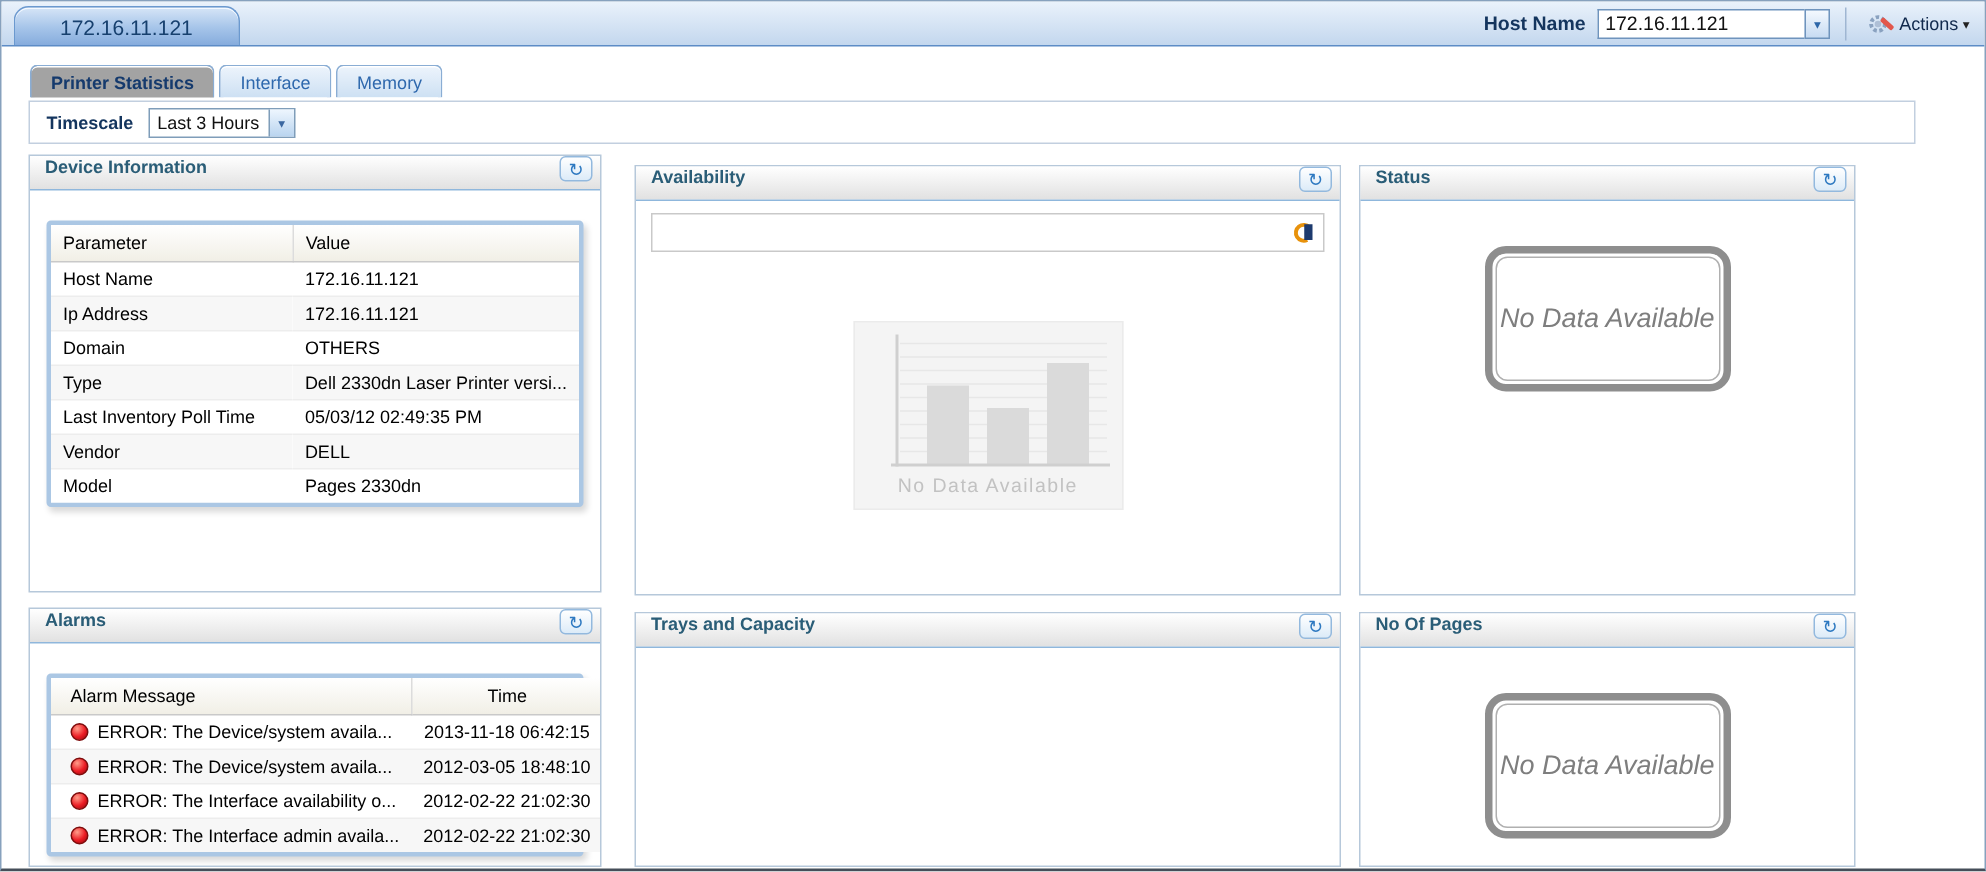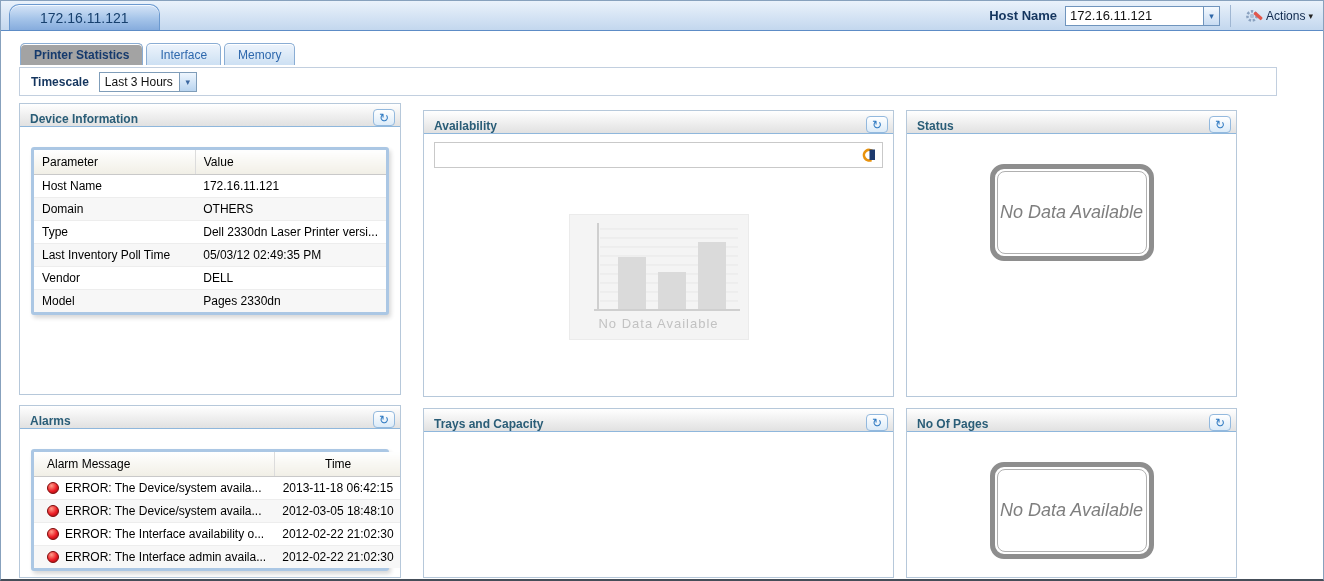--- a/index.html
+++ b/index.html
@@ -100,21 +100,21 @@
   .panel-bottom { height:173px; }
   .col-2 .panel-bottom, .col-3 .panel-bottom { height:170px; }
   .panel {
     border:1px solid #b6c8da; background:#fff;
     display:flex; flex-direction:column;
   }
   .panel-header {
     flex:0 0 23px;
     background:linear-gradient(#ffffff,#e1e1e1);
     border-bottom:1px solid #8fb7dc;
-    display:flex; align-items:flex-end; padding:0 5px 0 10px;
+    display:flex; align-items:flex-start; padding:0 5px 0 10px;
   }
   .panel-title { flex:1; font-weight:bold; font-size:12px; color:#2a5d77; }
   .refresh-button {
     width:22px; height:17px;
     border:1px solid #93b9de; border-radius:4px;
     background:linear-gradient(#ffffff,#dcebf8);
     color:#2e79c1; font-size:12px; line-height:14px; text-align:center;
     cursor:pointer; padding:0;
   }
   .panel-body { flex:1; overflow:hidden; }
@@ -249,20 +249,24 @@
             <table class="data-table device-table" data-table="panels.device_information.table">
                 <thead>
                   <tr>
                     <th>Parameter</th>
                     <th>Value</th>
                   </tr>
                 </thead>
                 <tbody>
                   <tr>
                     <td>Host Name</td>
+                    <td>172.16.11.121</td>
+                  </tr>
+                  <tr>
+                    <td>Ip Address</td>
                     <td>172.16.11.121</td>
                   </tr>
                   <tr>
                     <td>Domain</td>
                     <td>OTHERS</td>
                   </tr>
                   <tr>
                     <td>Type</td>
                     <td>Dell 2330dn Laser Printer versi...</td>
                   </tr>

